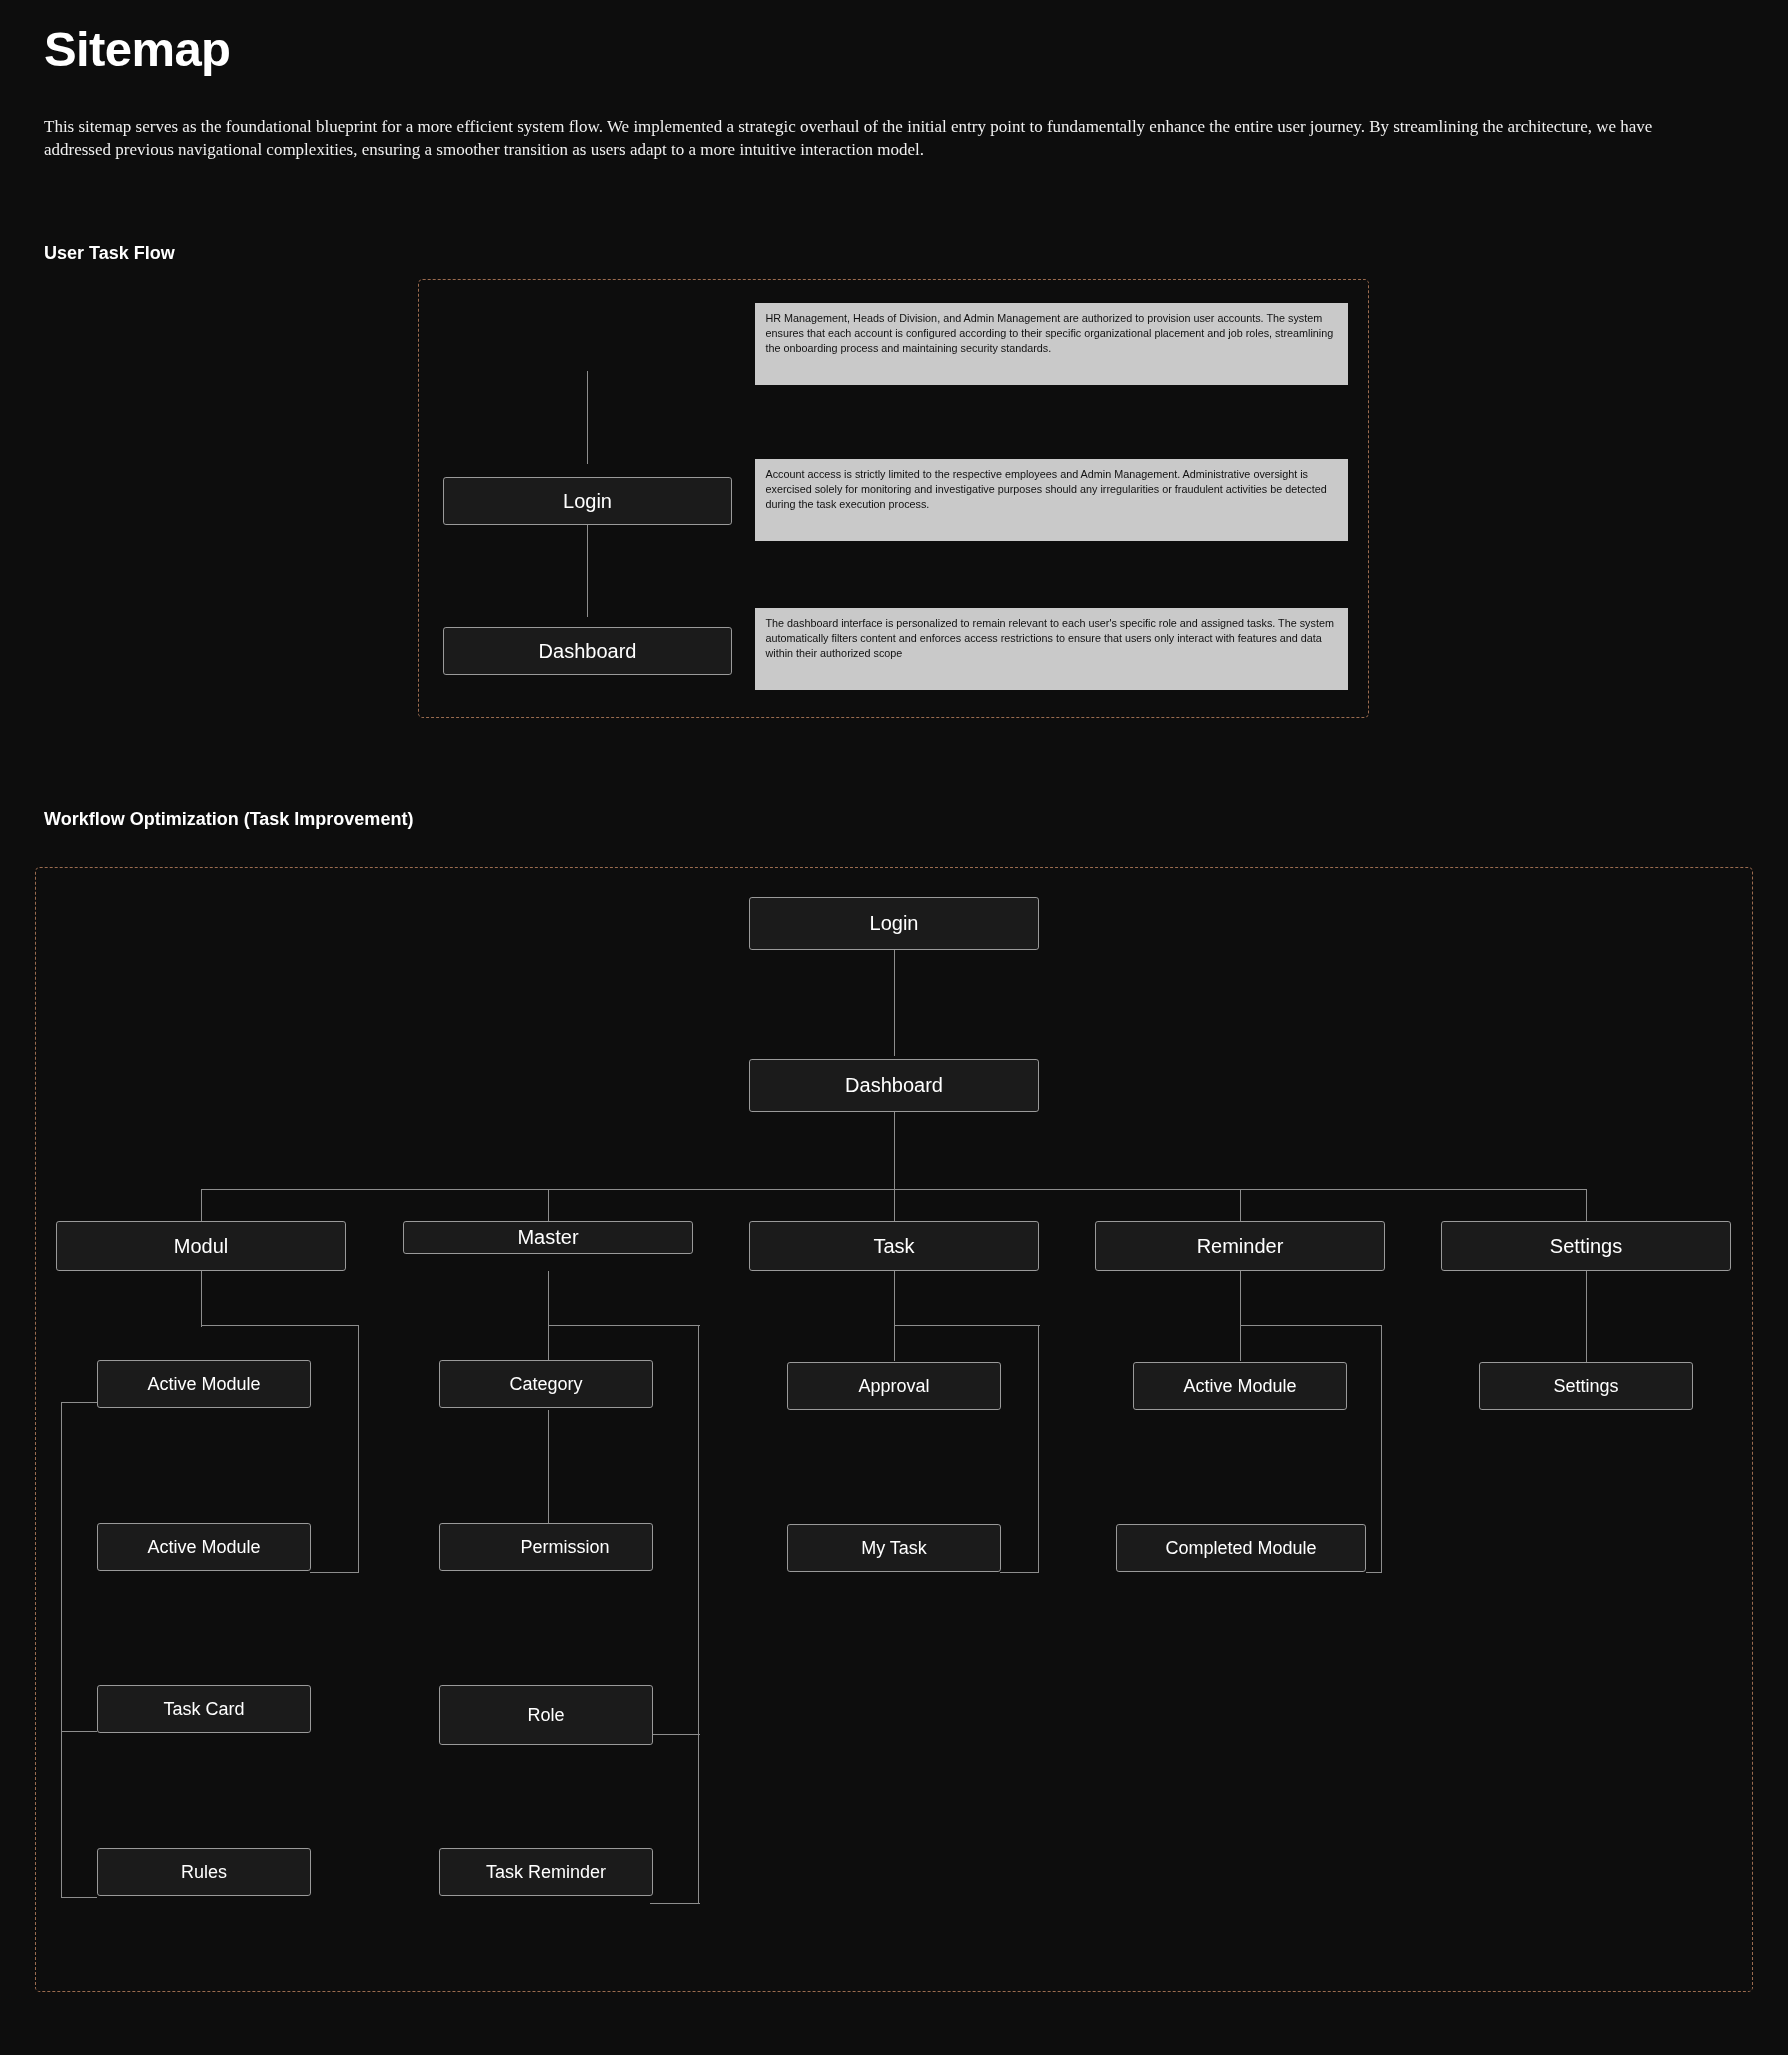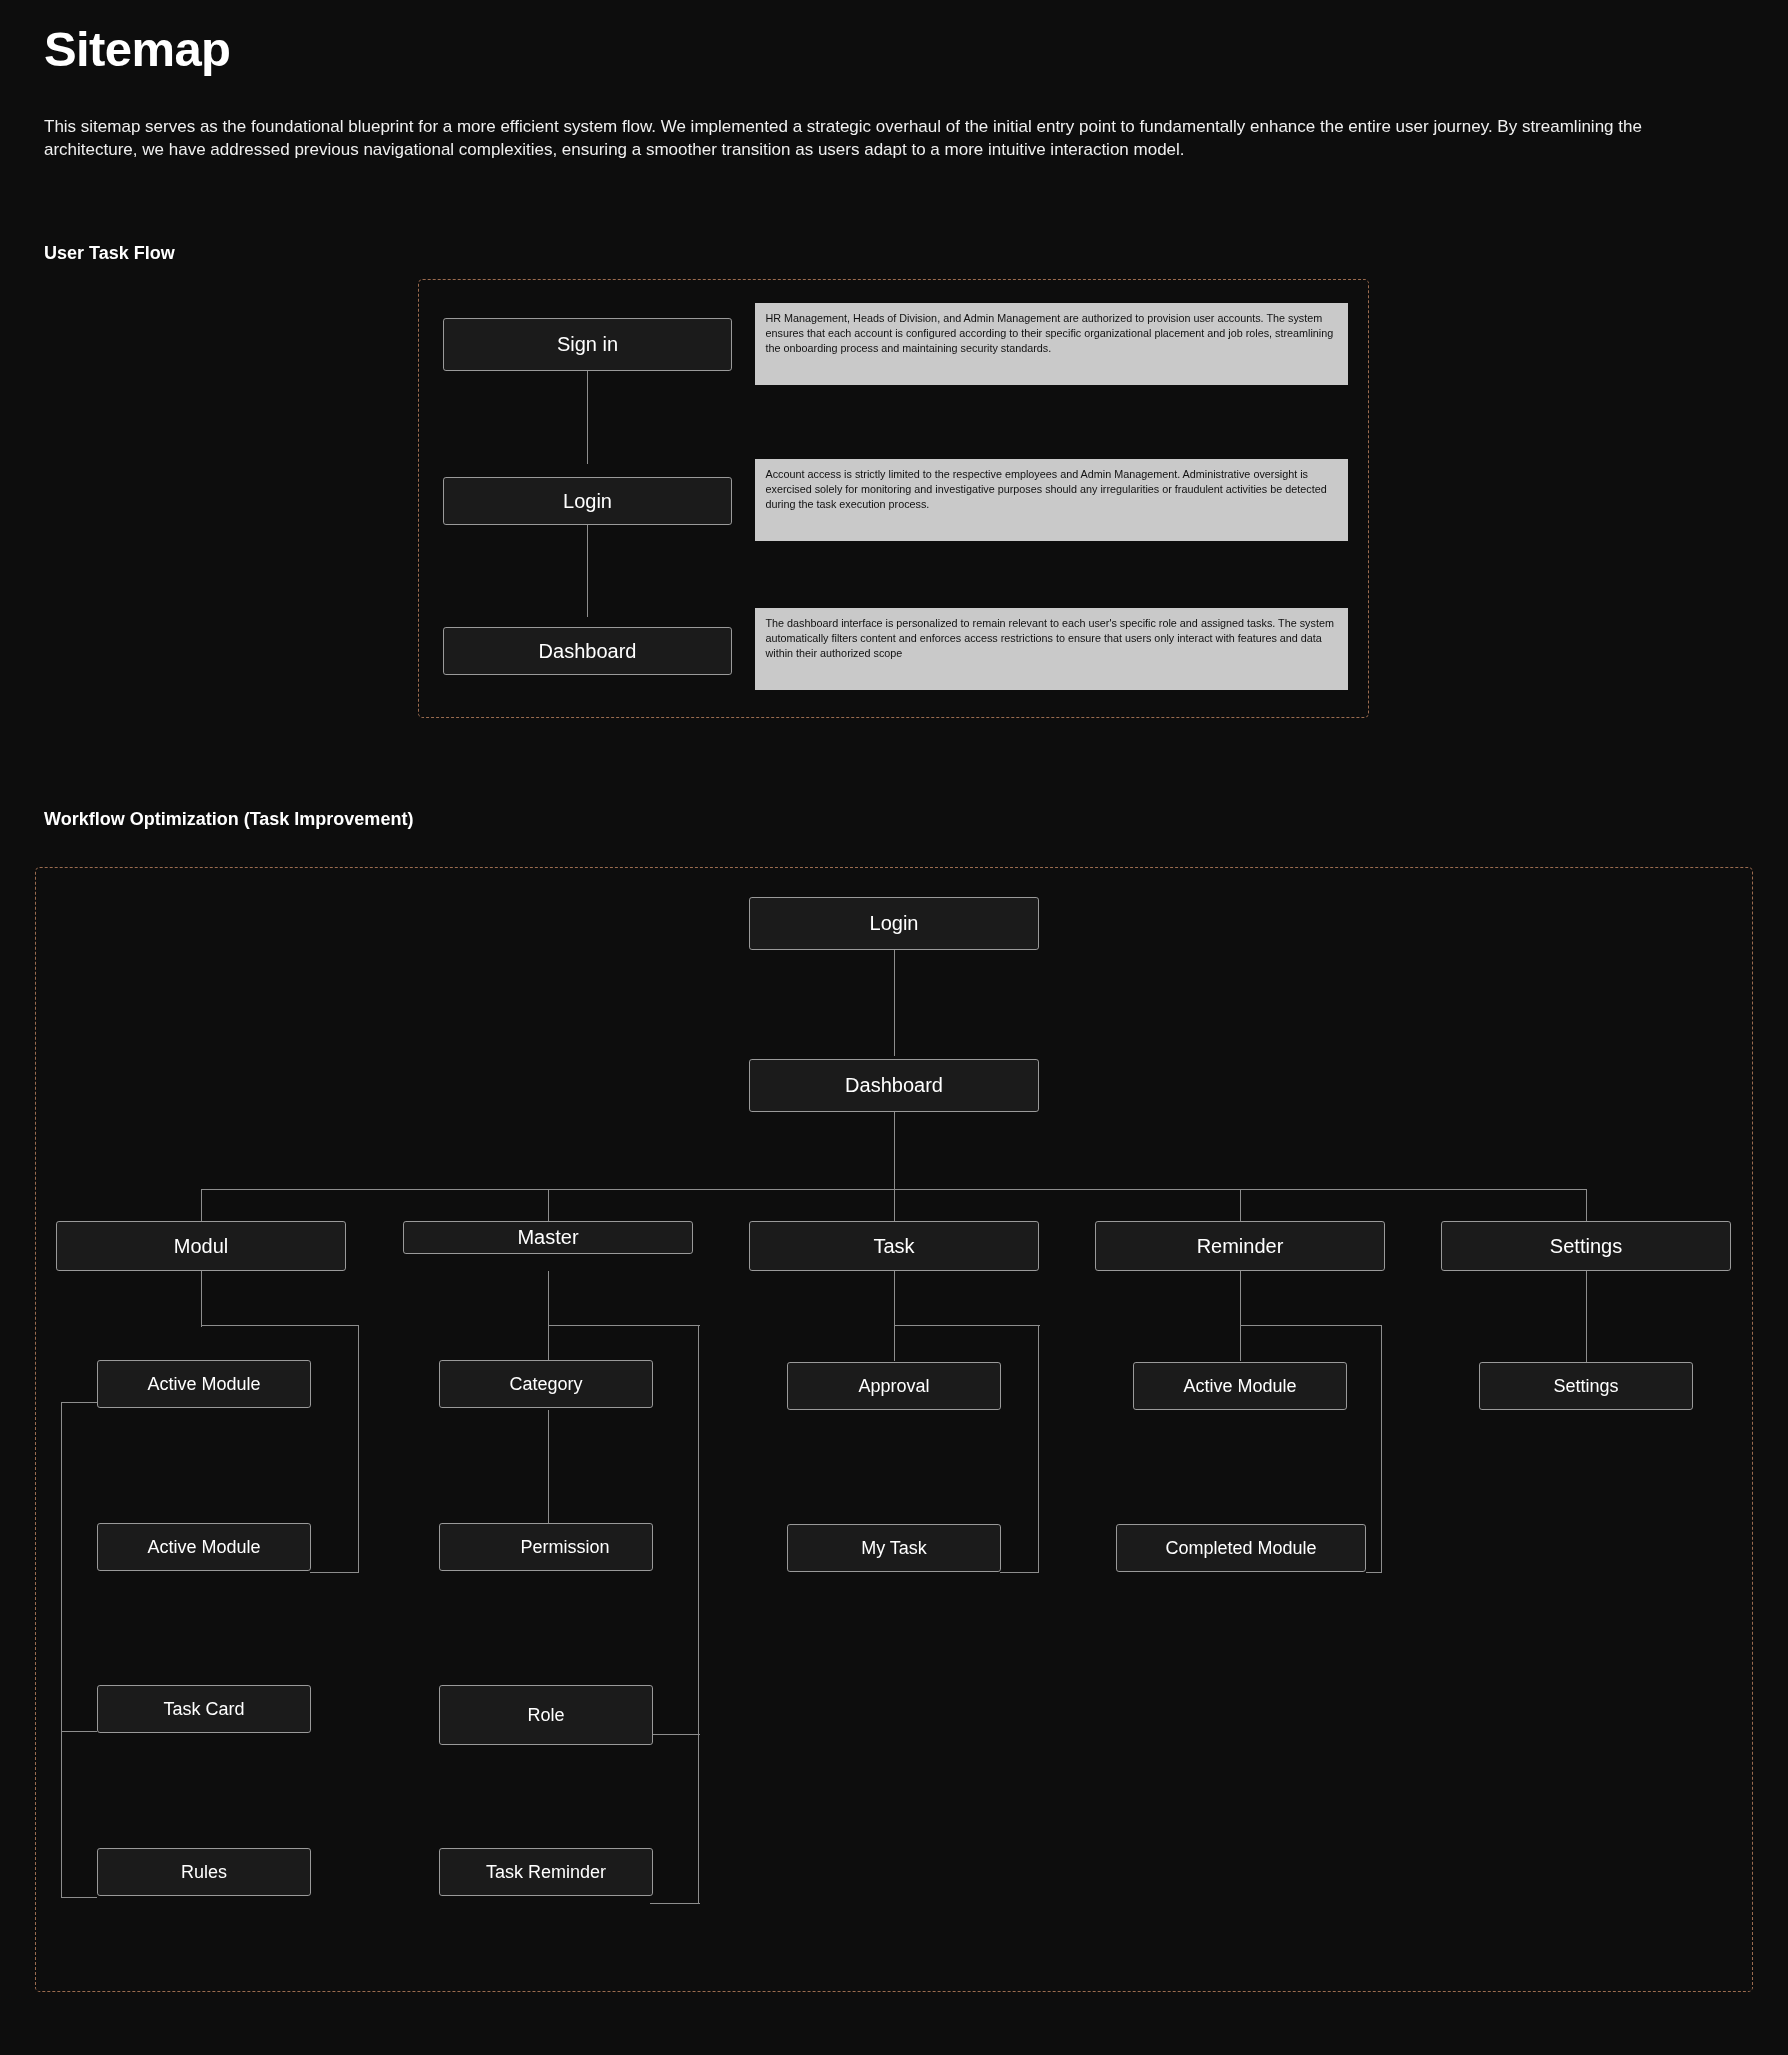--- a/index.html
+++ b/index.html
@@ -35,20 +35,21 @@
   }
   .intro {
     position: absolute;
     left: 44px;
     top: 116px;
     width: 1677px;
     font-size: 17px;
     line-height: 1.33;
     color: #f0f0f0;
     font-weight: 400;
+    font-family: Liberation Serif, serif;
   }
 
   .section-label {
     position: absolute;
     font-size: 18px;
     font-weight: bold;
     color: #ffffff;
   }
   #label-user-task-flow { left: 44px; top: 243px; }
   #label-workflow { left: 44px; top: 809px; }
@@ -118,23 +119,20 @@
   <div class="title">Sitemap</div>
   <div class="intro">This sitemap serves as the foundational blueprint for a more efficient system flow. We implemented a strategic overhaul of the initial entry point to fundamentally enhance the entire user journey. By streamlining the architecture, we have addressed previous navigational complexities, ensuring a smoother transition as users adapt to a more intuitive interaction model.</div>
 
   <div class="section-label" id="label-user-task-flow">User Task Flow</div>
 
   <div class="dashed-box" id="flow-box"></div>
 
   <div class="line vline" style="left:587px; top:371px; height:93px;"></div>
   <div class="line vline" style="left:587px; top:522px; height:95px;"></div>
 
-  <div class="node" style="left:443px; top:318px; width:289px; height:53px;">
-    <span>Sign in</span>
-  </div>
   <div class="node" style="left:443px; top:477px; width:289px; height:48px;">
     <span>Login</span>
   </div>
   <div class="node" style="left:443px; top:627px; width:289px; height:48px;">
     <span>Dashboard</span>
   </div>
 
   <div class="note" style="left:755px; top:303px; width:593px; height:82px;">HR Management, Heads of Division, and Admin Management are authorized to provision user accounts. The system ensures that each account is configured according to their specific organizational placement and job roles, streamlining the onboarding process and maintaining security standards.</div>
   <div class="note" style="left:755px; top:459px; width:593px; height:82px;">Account access is strictly limited to the respective employees and Admin Management. Administrative oversight is exercised solely for monitoring and investigative purposes should any irregularities or fraudulent activities be detected during the task execution process.</div>
   <div class="note" style="left:755px; top:608px; width:593px; height:82px;">The dashboard interface is personalized to remain relevant to each user's specific role and assigned tasks. The system automatically filters content and enforces access restrictions to ensure that users only interact with features and data within their authorized scope</div>

